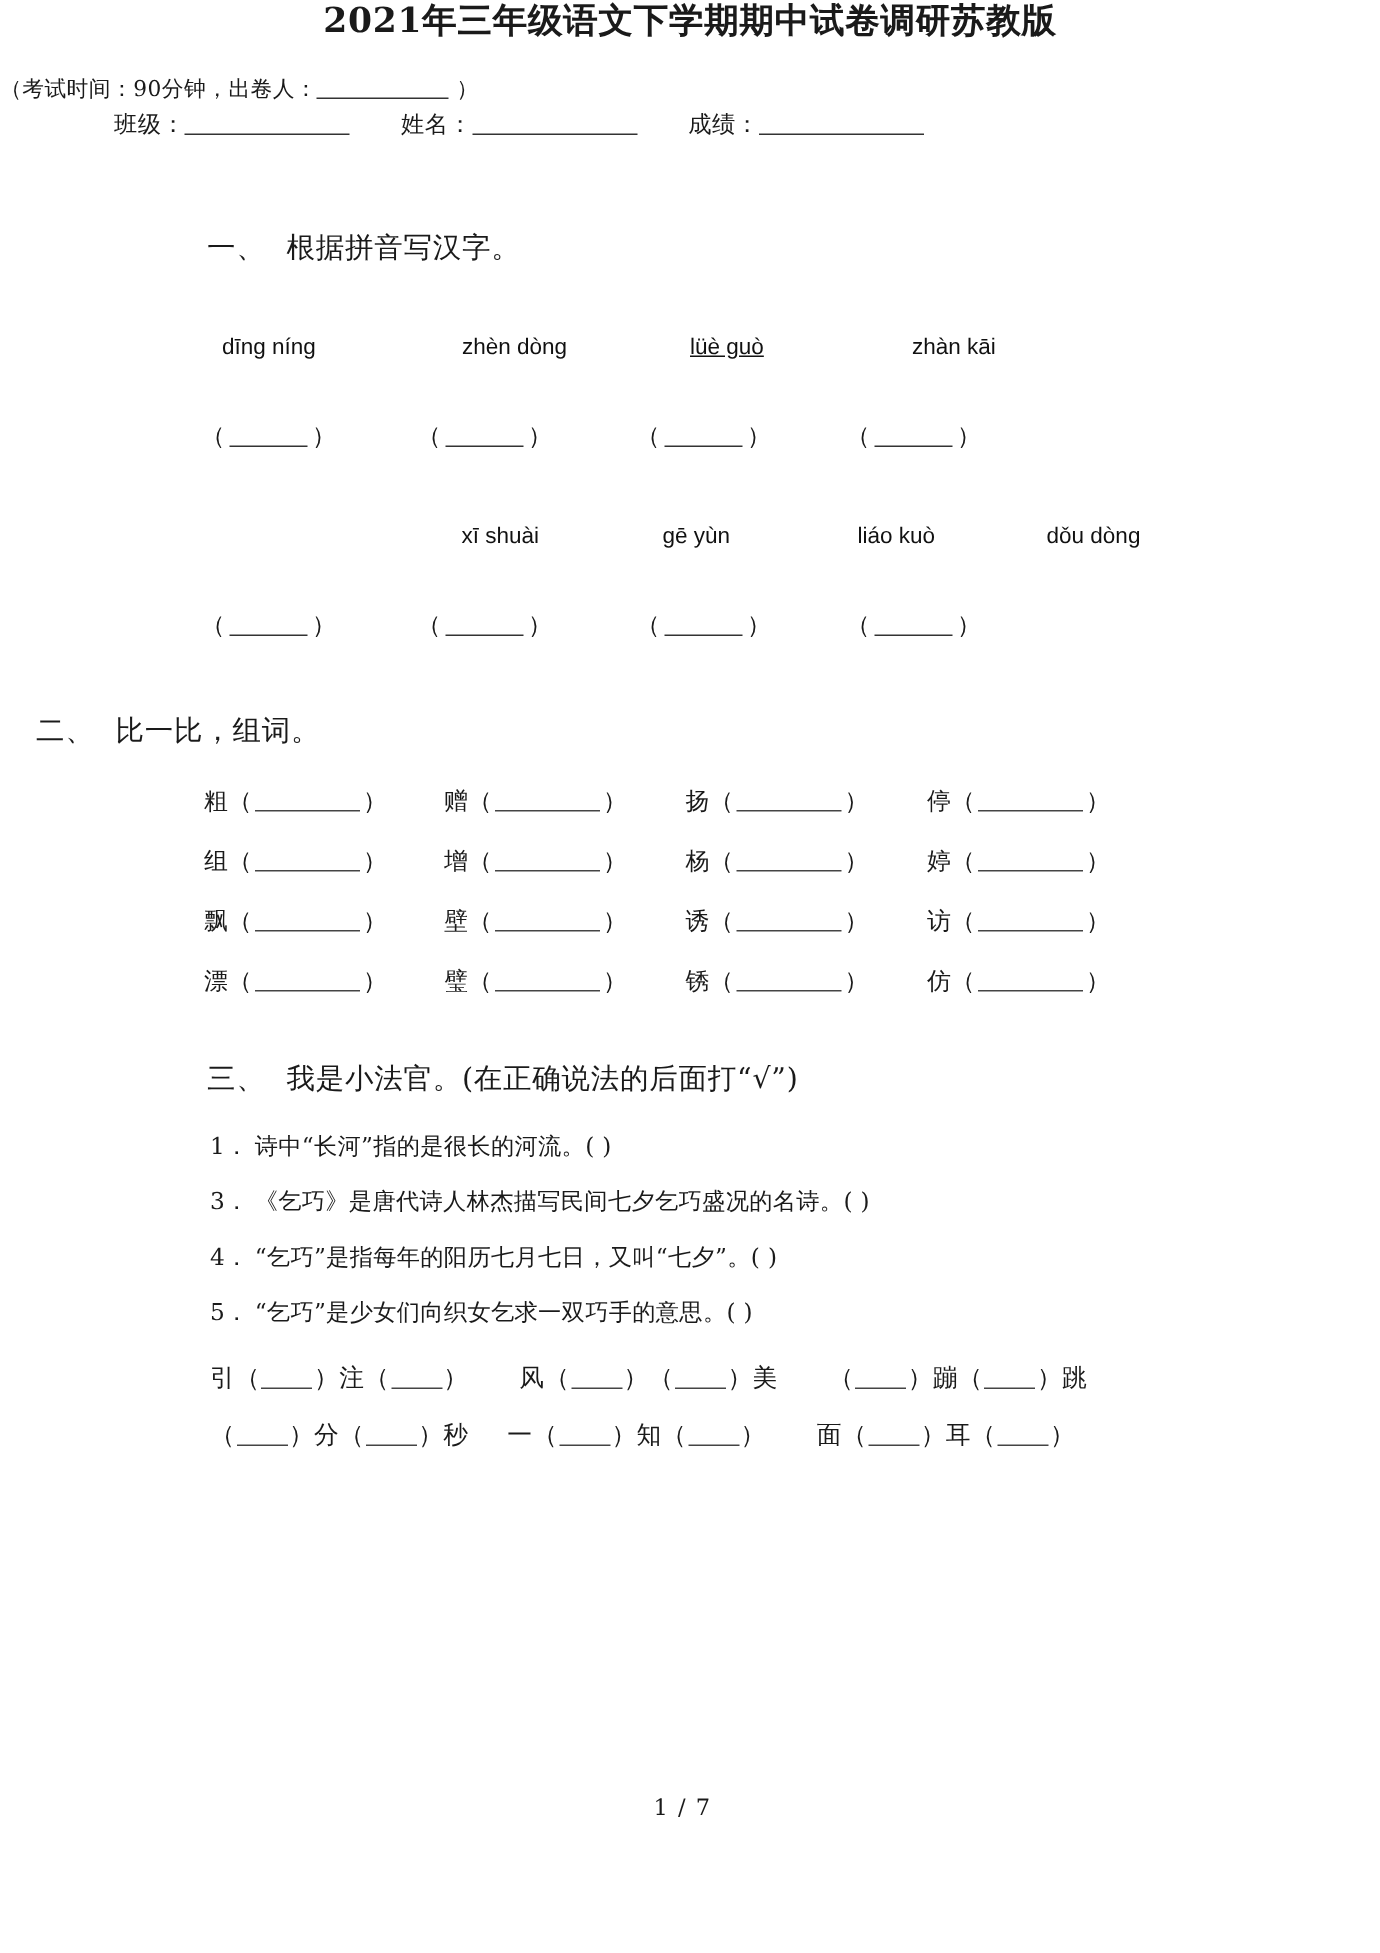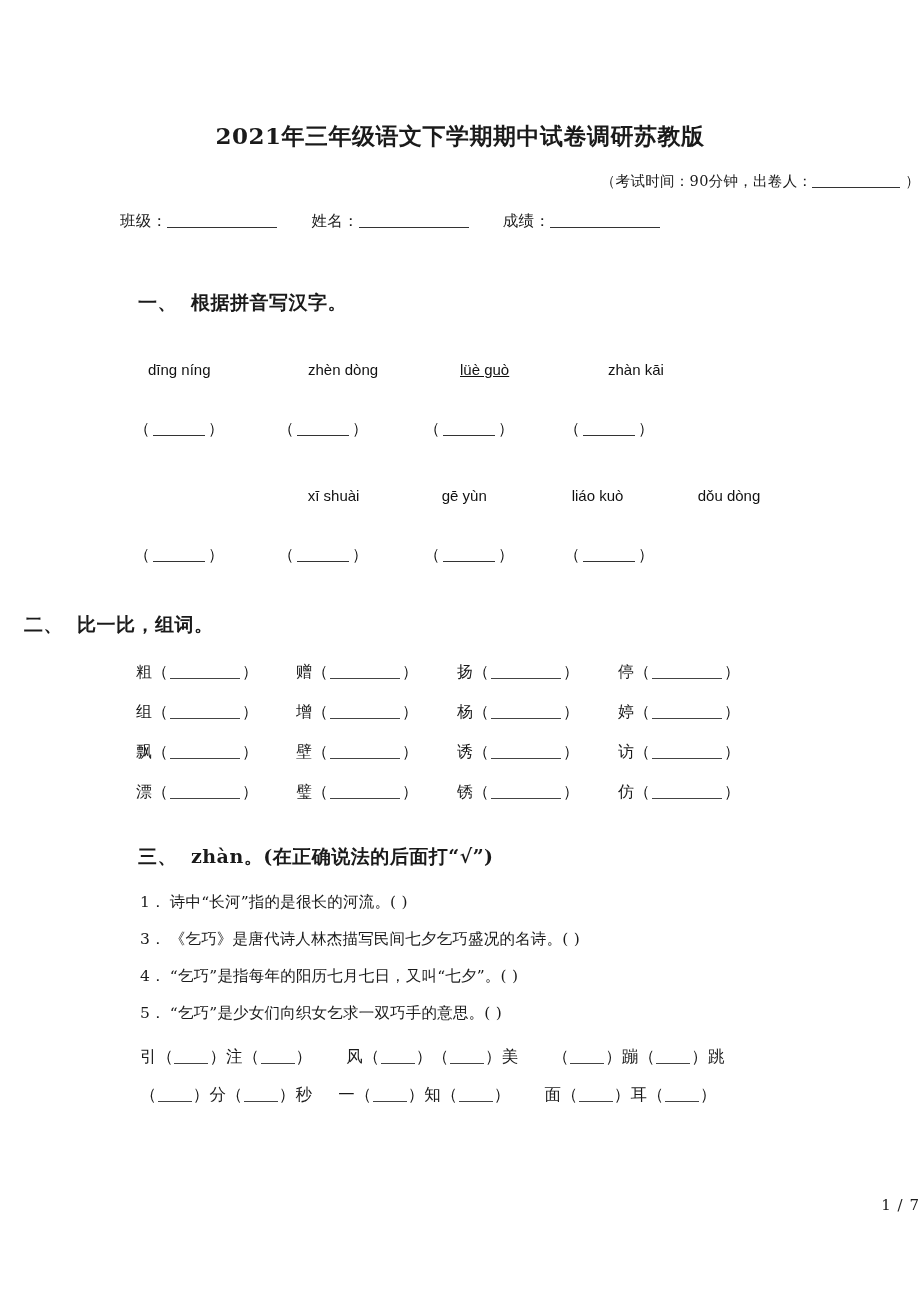--- a/index.html
+++ b/index.html
@@ -40,47 +40,45 @@
 
   .content { position: relative; z-index: 2; }
 
   
   .doc-title {
     text-align: center;
     font-size: 23px;
     font-weight: bold;
     letter-spacing: 0.5px;
     margin: 0;
-    padding-top: 122px;
     line-height: 1.2;
   }
   .subtitle {
-    text-align: right;
+    text-align: left;
     font-size: 14.5px;
     margin-top: 22px;
     letter-spacing: 0.3px;
   }
   .idline {
-    margin-top: 20px;
+    margin-top: 4px;
     font-size: 15.5px;
-    padding-left: 120px;
+    padding-left: 76px;
     letter-spacing: 0.3px;
   }
   .idline .fld { display: inline-block; }
   .idline .gap { display: inline-block; width: 34px; }
 
   .ul-s  { display:inline-block; border-bottom:1px solid #333; width:88px;  height:14px; vertical-align:-2px; }
   .ul-m  { display:inline-block; border-bottom:1px solid #333; width:110px; height:14px; vertical-align:-2px; }
 
   
   .sec-h {
     font-size: 19px;
     letter-spacing: 0.5px;
     padding-left: 138px;
-    font-weight: bold;
   }
   .sec-h .num { margin-right: 14px; }
 
   
   .s1-pinyin {
     font-family: "Liberation Sans", "DejaVu Sans", sans-serif;
     font-size: 15px;
     color: #111;
     display: flex;
     padding-left: 148px;
@@ -117,23 +115,23 @@
     padding-left: 140px;
     letter-spacing: 0.2px;
   }
   .s4-row .u { display:inline-block; border-bottom:1px solid #444; width:34px; height:13px; vertical-align:-2px; margin:0 1px; }
   .s4-gap { display:inline-block; width: 26px; }
   .s4-gap-l { display:inline-block; width: 34px; }
 
   
   .footer {
     position: absolute;
-    left: 0; right: 0;
+    left: 0; right: 10px;
     top: 1196px;
-    text-align: right;
+    text-align: center;
     font-size: 15px;
     letter-spacing: 1px;
   }
 </style>
 </head>
 <body>
 
 <div class="page">
 
 
@@ -207,21 +205,21 @@
     </div>
 
     <div class="s2-row" style="margin-top:24px;">
       <span class="s2-cell" style="width:160px;"><span>漂</span>（<span class="u"></span>）</span>
       <span class="s2-cell" style="width:161px;"><span>璧</span>（<span class="u"></span>）</span>
       <span class="s2-cell" style="width:161px;"><span>锈</span>（<span class="u"></span>）</span>
       <span class="s2-cell"><span>仿</span>（<span class="u"></span>）</span>
     </div>
 
     <div class="sec-h" style="margin-top:44px;">
-      <span class="num">三、</span><span>zhàn。(在正确说法的后面打“√”)</span>
+      <span class="num">三、</span><span>我是小法官。(在正确说法的后面打“√”)</span>
     </div>
 
     <div class="s3-item" style="margin-top:22px;">
       <span class="idx">1．</span><span>诗中“长河”指的是很长的河流。(    )</span>
     </div>
     <div class="s3-item" style="margin-top:16px;">
       <span class="idx">3．</span><span>《乞巧》是唐代诗人林杰描写民间七夕乞巧盛况的名诗。(    )</span>
     </div>
     <div class="s3-item" style="margin-top:16px;">
       <span class="idx">4．</span><span>“乞巧”是指每年的阳历七月七日，又叫“七夕”。(    )</span>

